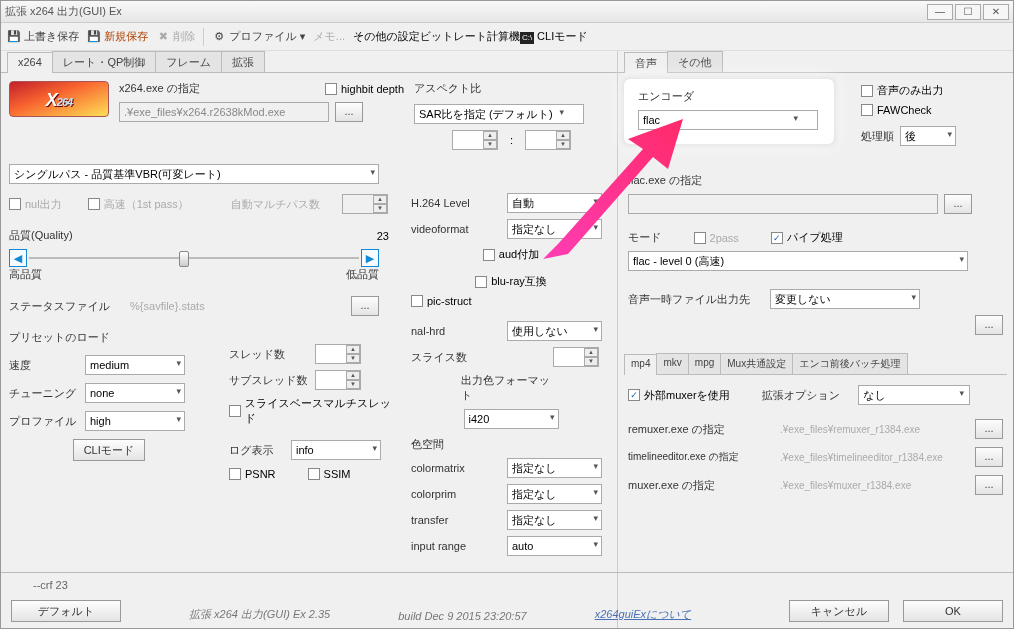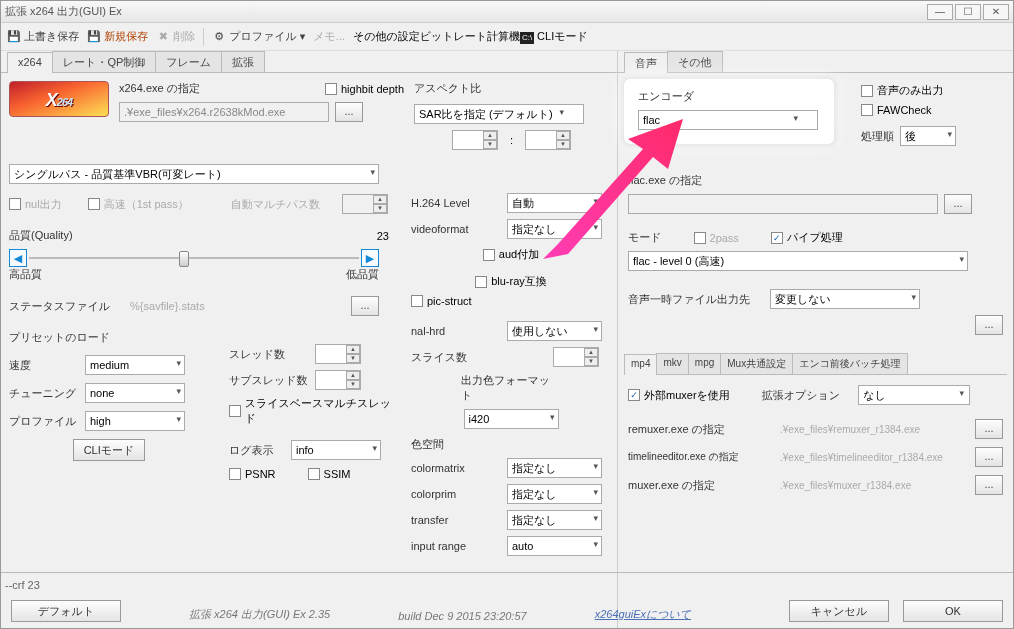--- a/index.html
+++ b/index.html
@@ -35,21 +35,21 @@
 .chk { display:inline-flex; align-items:center; gap:4px; }
 .chk .box { width:12px; height:12px; border:1px solid #888; background:#fff; display:inline-flex; align-items:center; justify-content:center; font-size:9px; color:#1a63b0;}
 .btn { height:22px; border:1px solid #999; background:linear-gradient(#fdfdfd,#e4e4e4); padding:0 10px; cursor:pointer; color:#333;}
 .miniBtn { width:28px; height:20px; border:1px solid #999; background:linear-gradient(#fdfdfd,#e4e4e4); text-align:center; line-height:17px; font-size:11px; color:#444; cursor:pointer;}
 .slider { position:relative; height:18px; }
 .slider .track { position:absolute; top:8px; left:0; right:0; height:2px; background:#bbb;}
 .slider .thumb { position:absolute; top:2px; width:10px; height:16px; background:linear-gradient(#fff,#ccc); border:1px solid #888; border-radius:2px;}
 .slider .arrow { position:absolute; top:0; width:18px; height:18px; border:1px solid #1289d8; display:flex; align-items:center; justify-content:center; color:#1289d8; background:#f8fbfe;}
 .row { display:flex; align-items:center; gap:6px; margin-bottom:6px; }
 .footer { position:absolute; bottom:0; left:0; right:0; height:56px; border-top:1px solid #bbb; padding:6px 10px; display:flex; align-items:flex-end; gap:14px; }
-.footer .cmdline { position:absolute; top:6px; left:4px; color:#666;}
+.footer .cmdline { position:absolute; top:6px; left:32px; color:#666;}
 .highlight { position:absolute; background:#fff; border-radius:6px; box-shadow:0 0 20px rgba(255,255,255,.9),0 0 6px rgba(0,0,0,.2); padding:10px 14px 14px;}
 .arrowPink { position:absolute; pointer-events:none; }
 .disabled-text { color:#aaa; }
 .tabs2 { display:flex; }
 .tabs2 .tab { font-size:10px; padding:3px 6px 0;}
 a.link { color:#4a6fb5; font-style:italic; text-decoration:underline; cursor:pointer;}
 </style>
 </head>
 <body>
 

